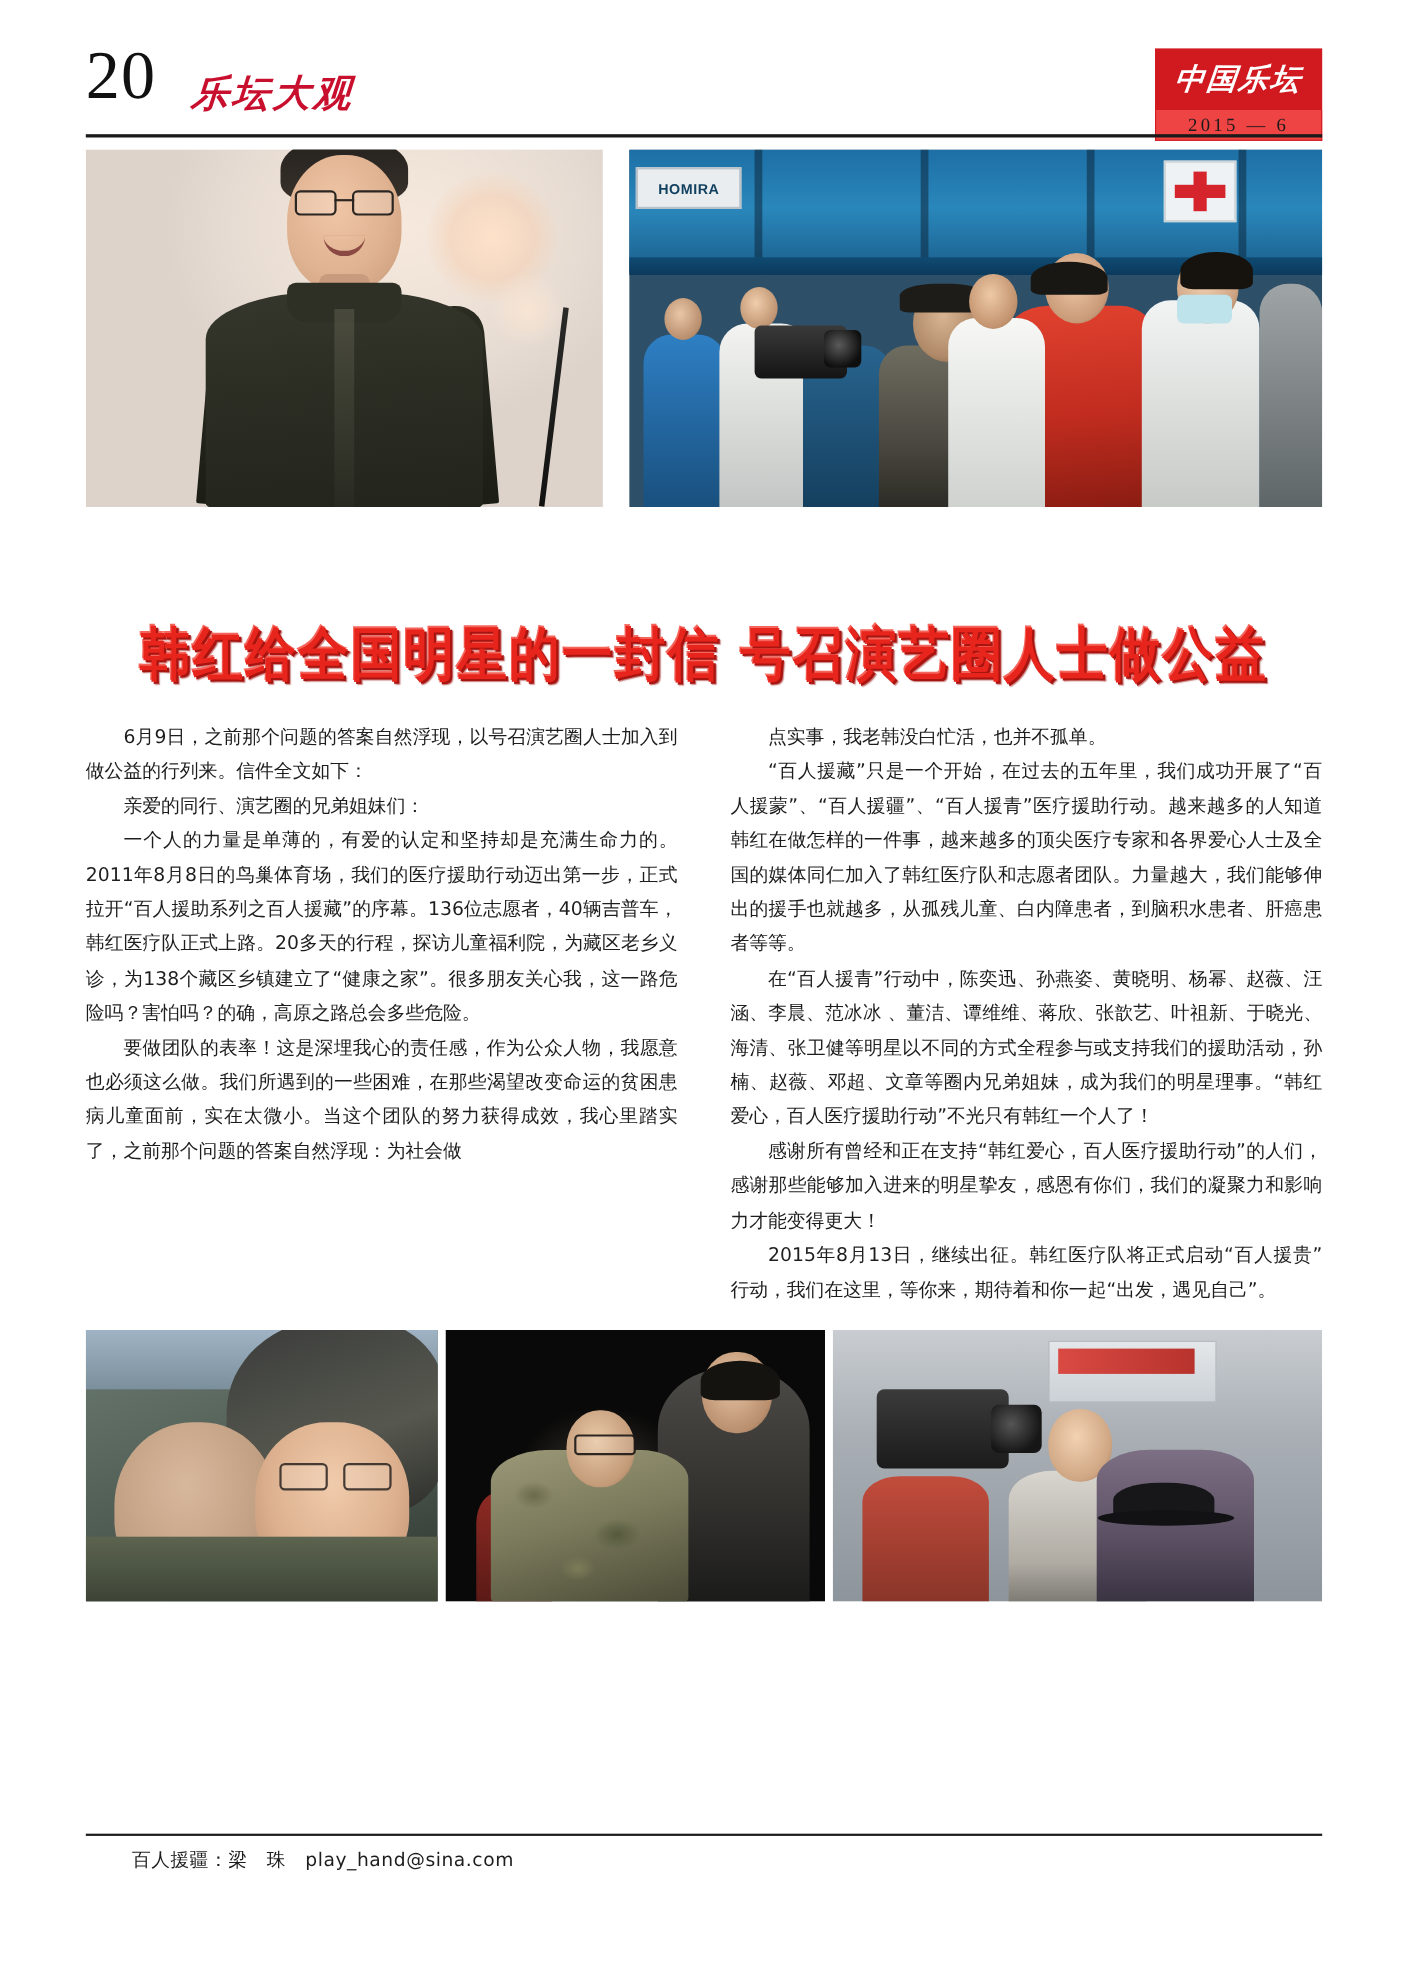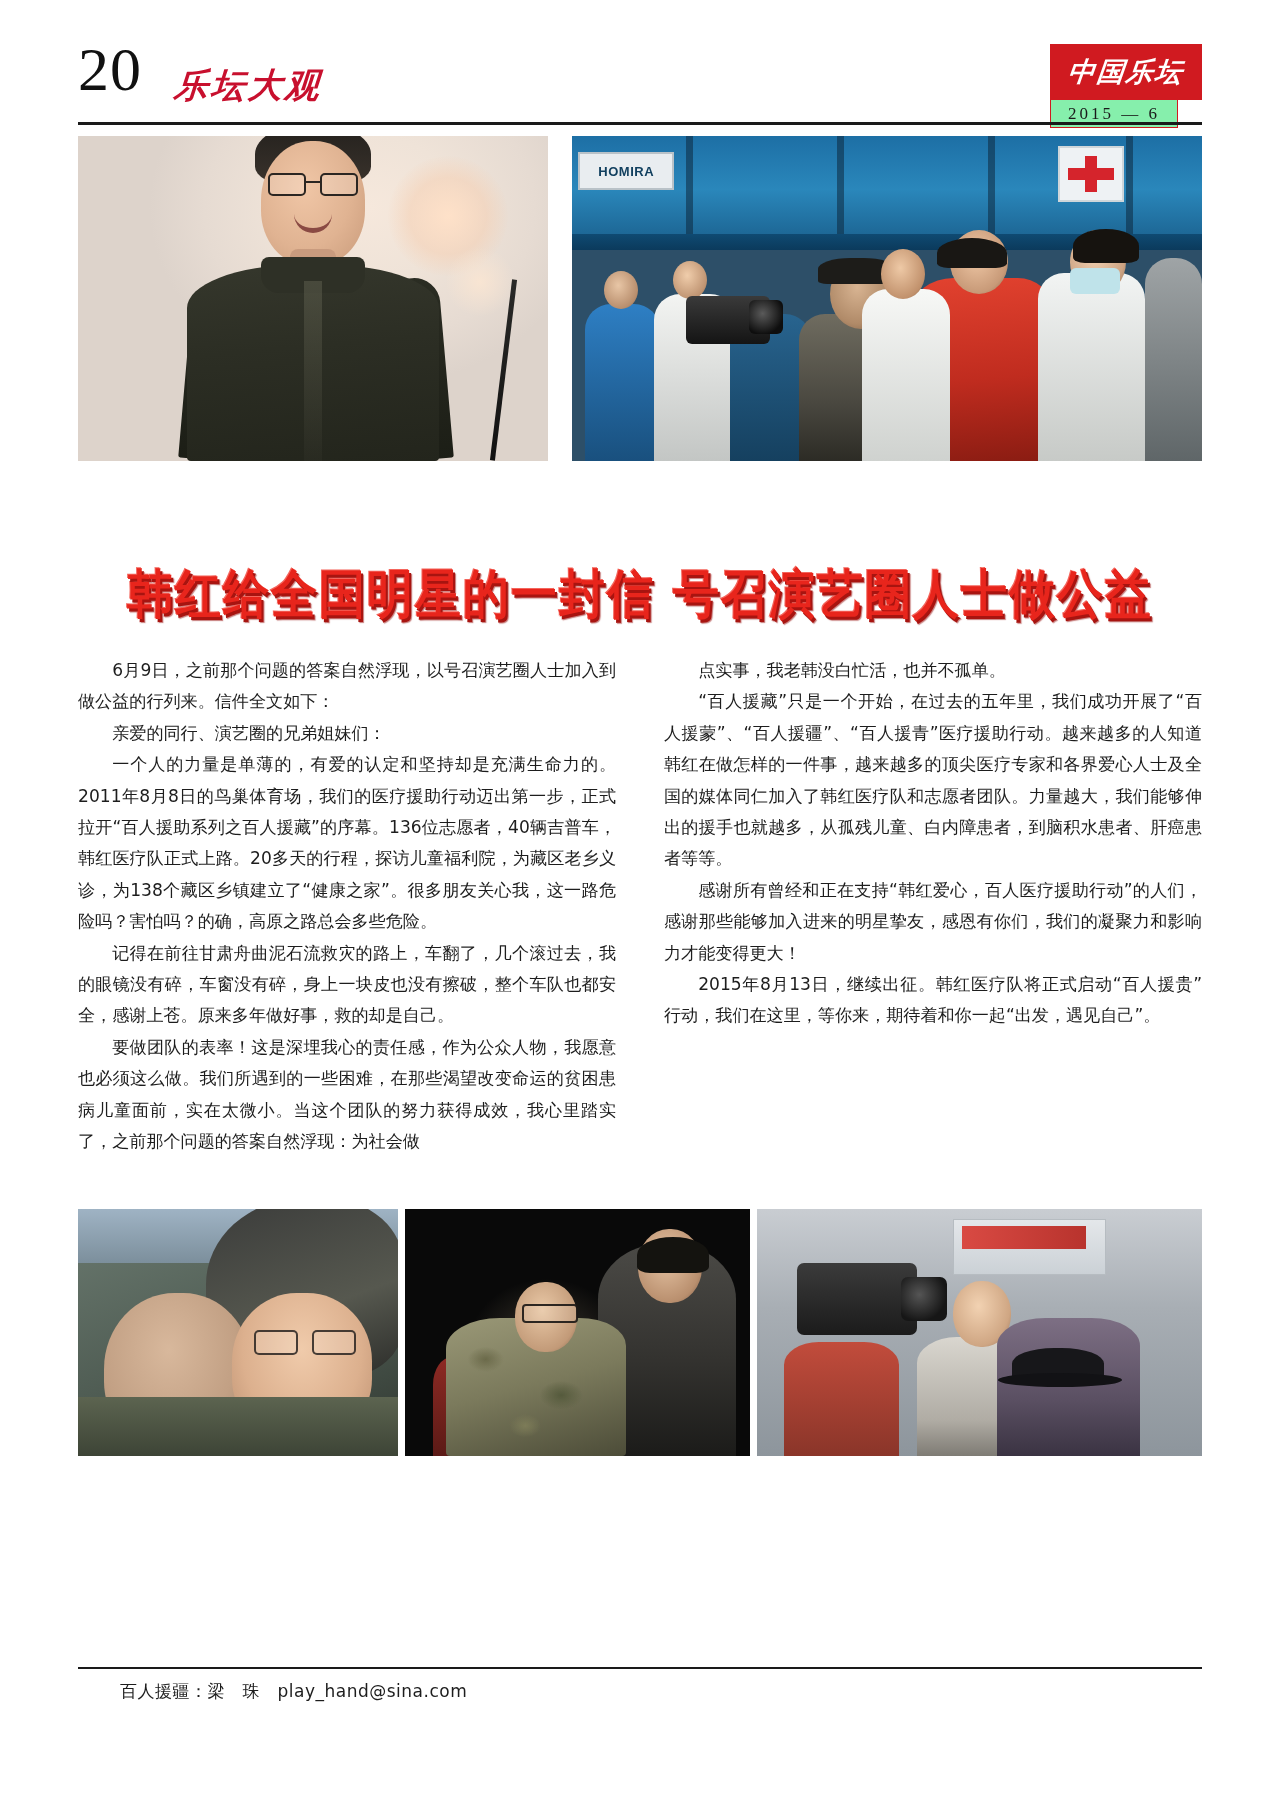--- a/index.html
+++ b/index.html
@@ -77,29 +77,29 @@
     color: #ffffff;
     font-size: 27px;
     font-weight: 700;
     letter-spacing: 2px;
     font-family: "DejaVu Sans", sans-serif;
     font-style: italic;
     transform: skewX(-6deg);
     white-space: nowrap;
   }
   .logo-issue {
-    width: 128px;
+    width: 152px;
     height: 28px;
     box-sizing: border-box;
     border: 1.5px solid #d01a20;
     border-top: none;
     display: flex;
     align-items: center;
     justify-content: center;
-    background: #86efac;
+    background: #ef4444;
   }
   .logo-issue-text {
     color: #1a1a1a;
     font-size: 17px;
     font-family: "Liberation Serif", "DejaVu Serif", serif;
     letter-spacing: 3px;
     white-space: nowrap;
   }
 
   .masthead-rule {
@@ -590,26 +590,26 @@
 
   <div class="headline">
     <span class="headline-text">韩红给全国明星的一封信  号召演艺圈人士做公益</span>
   </div>
 
   <div class="body-cols">
     <div class="col">
       <p>6月9日，之前那个问题的答案自然浮现，以号召演艺圈人士加入到做公益的行列来。信件全文如下：</p>
       <p>亲爱的同行、演艺圈的兄弟姐妹们：</p>
       <p>一个人的力量是单薄的，有爱的认定和坚持却是充满生命力的。2011年8月8日的鸟巢体育场，我们的医疗援助行动迈出第一步，正式拉开“百人援助系列之百人援藏”的序幕。136位志愿者，40辆吉普车，韩红医疗队正式上路。20多天的行程，探访儿童福利院，为藏区老乡义诊，为138个藏区乡镇建立了“健康之家”。很多朋友关心我，这一路危险吗？害怕吗？的确，高原之路总会多些危险。</p>
-      <p>记得在前往甘肃舟曲泥石流救灾的路上，车翻了，几个滚过去，我的眼镜没有碎，车窗没有碎，身上一块皮也没有擦破，整个车队也都安全，感谢上苍。原来多年做好事，救的却是自己。</p>
       <p>要做团队的表率！这是深埋我心的责任感，作为公众人物，我愿意也必须这么做。我们所遇到的一些困难，在那些渴望改变命运的贫困患病儿童面前，实在太微小。当这个团队的努力获得成效，我心里踏实了，之前那个问题的答案自然浮现：为社会做</p>
     </div>
     <div class="col">
       <p>点实事，我老韩没白忙活，也并不孤单。</p>
       <p>“百人援藏”只是一个开始，在过去的五年里，我们成功开展了“百人援蒙”、“百人援疆”、“百人援青”医疗援助行动。越来越多的人知道韩红在做怎样的一件事，越来越多的顶尖医疗专家和各界爱心人士及全国的媒体同仁加入了韩红医疗队和志愿者团队。力量越大，我们能够伸出的援手也就越多，从孤残儿童、白内障患者，到脑积水患者、肝癌患者等等。</p>
+      <p>在“百人援青”行动中，陈奕迅、孙燕姿、黄晓明、杨幂、赵薇、汪涵、李晨、范冰冰 、董洁、谭维维、蒋欣、张歆艺、叶祖新、于晓光、海清、张卫健等明星以不同的方式全程参与或支持我们的援助活动，孙楠、赵薇、邓超、文章等圈内兄弟姐妹，成为我们的明星理事。“韩红爱心，百人医疗援助行动”不光只有韩红一个人了！</p>
       <p>感谢所有曾经和正在支持“韩红爱心，百人医疗援助行动”的人们，感谢那些能够加入进来的明星挚友，感恩有你们，我们的凝聚力和影响力才能变得更大！</p>
       <p>2015年8月13日，继续出征。韩红医疗队将正式启动“百人援贵”行动，我们在这里，等你来，期待着和你一起“出发，遇见自己”。</p>
     </div>
   </div>
 
   <div class="bottom-photos">
 
     <div class="photo photo-c">
       <div class="pc-bg"></div>
       <div class="pc-sky"></div>

